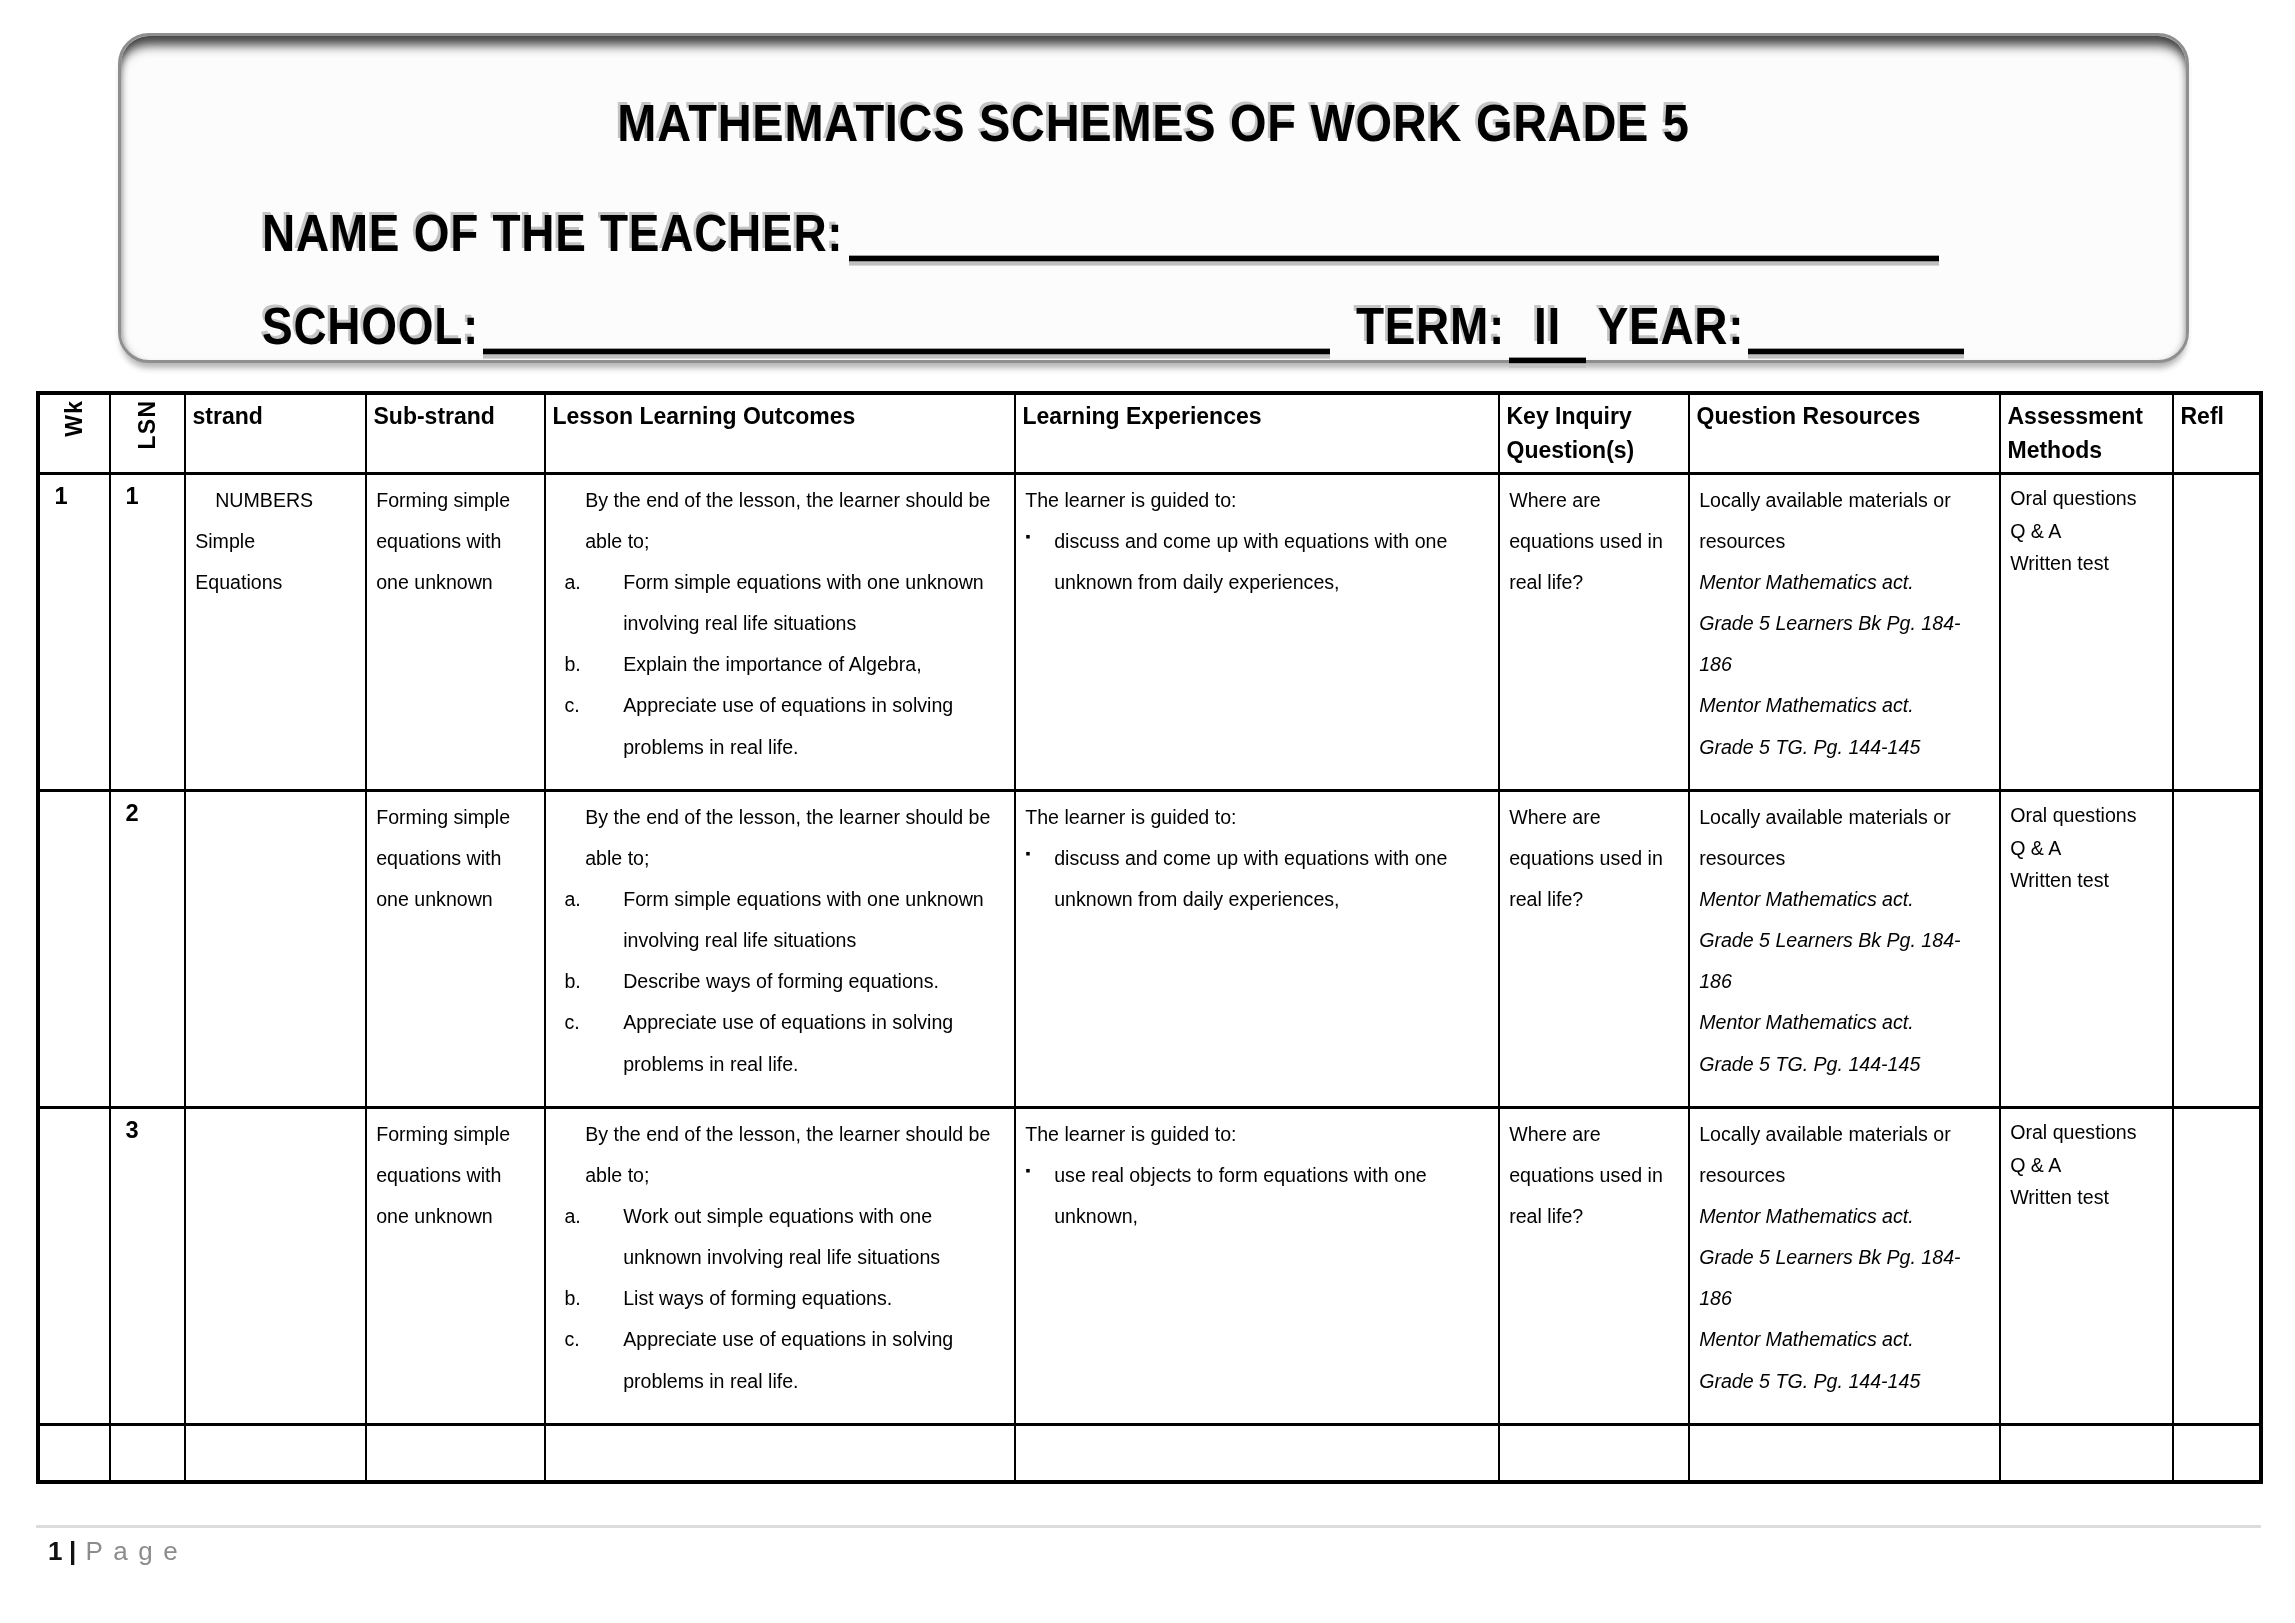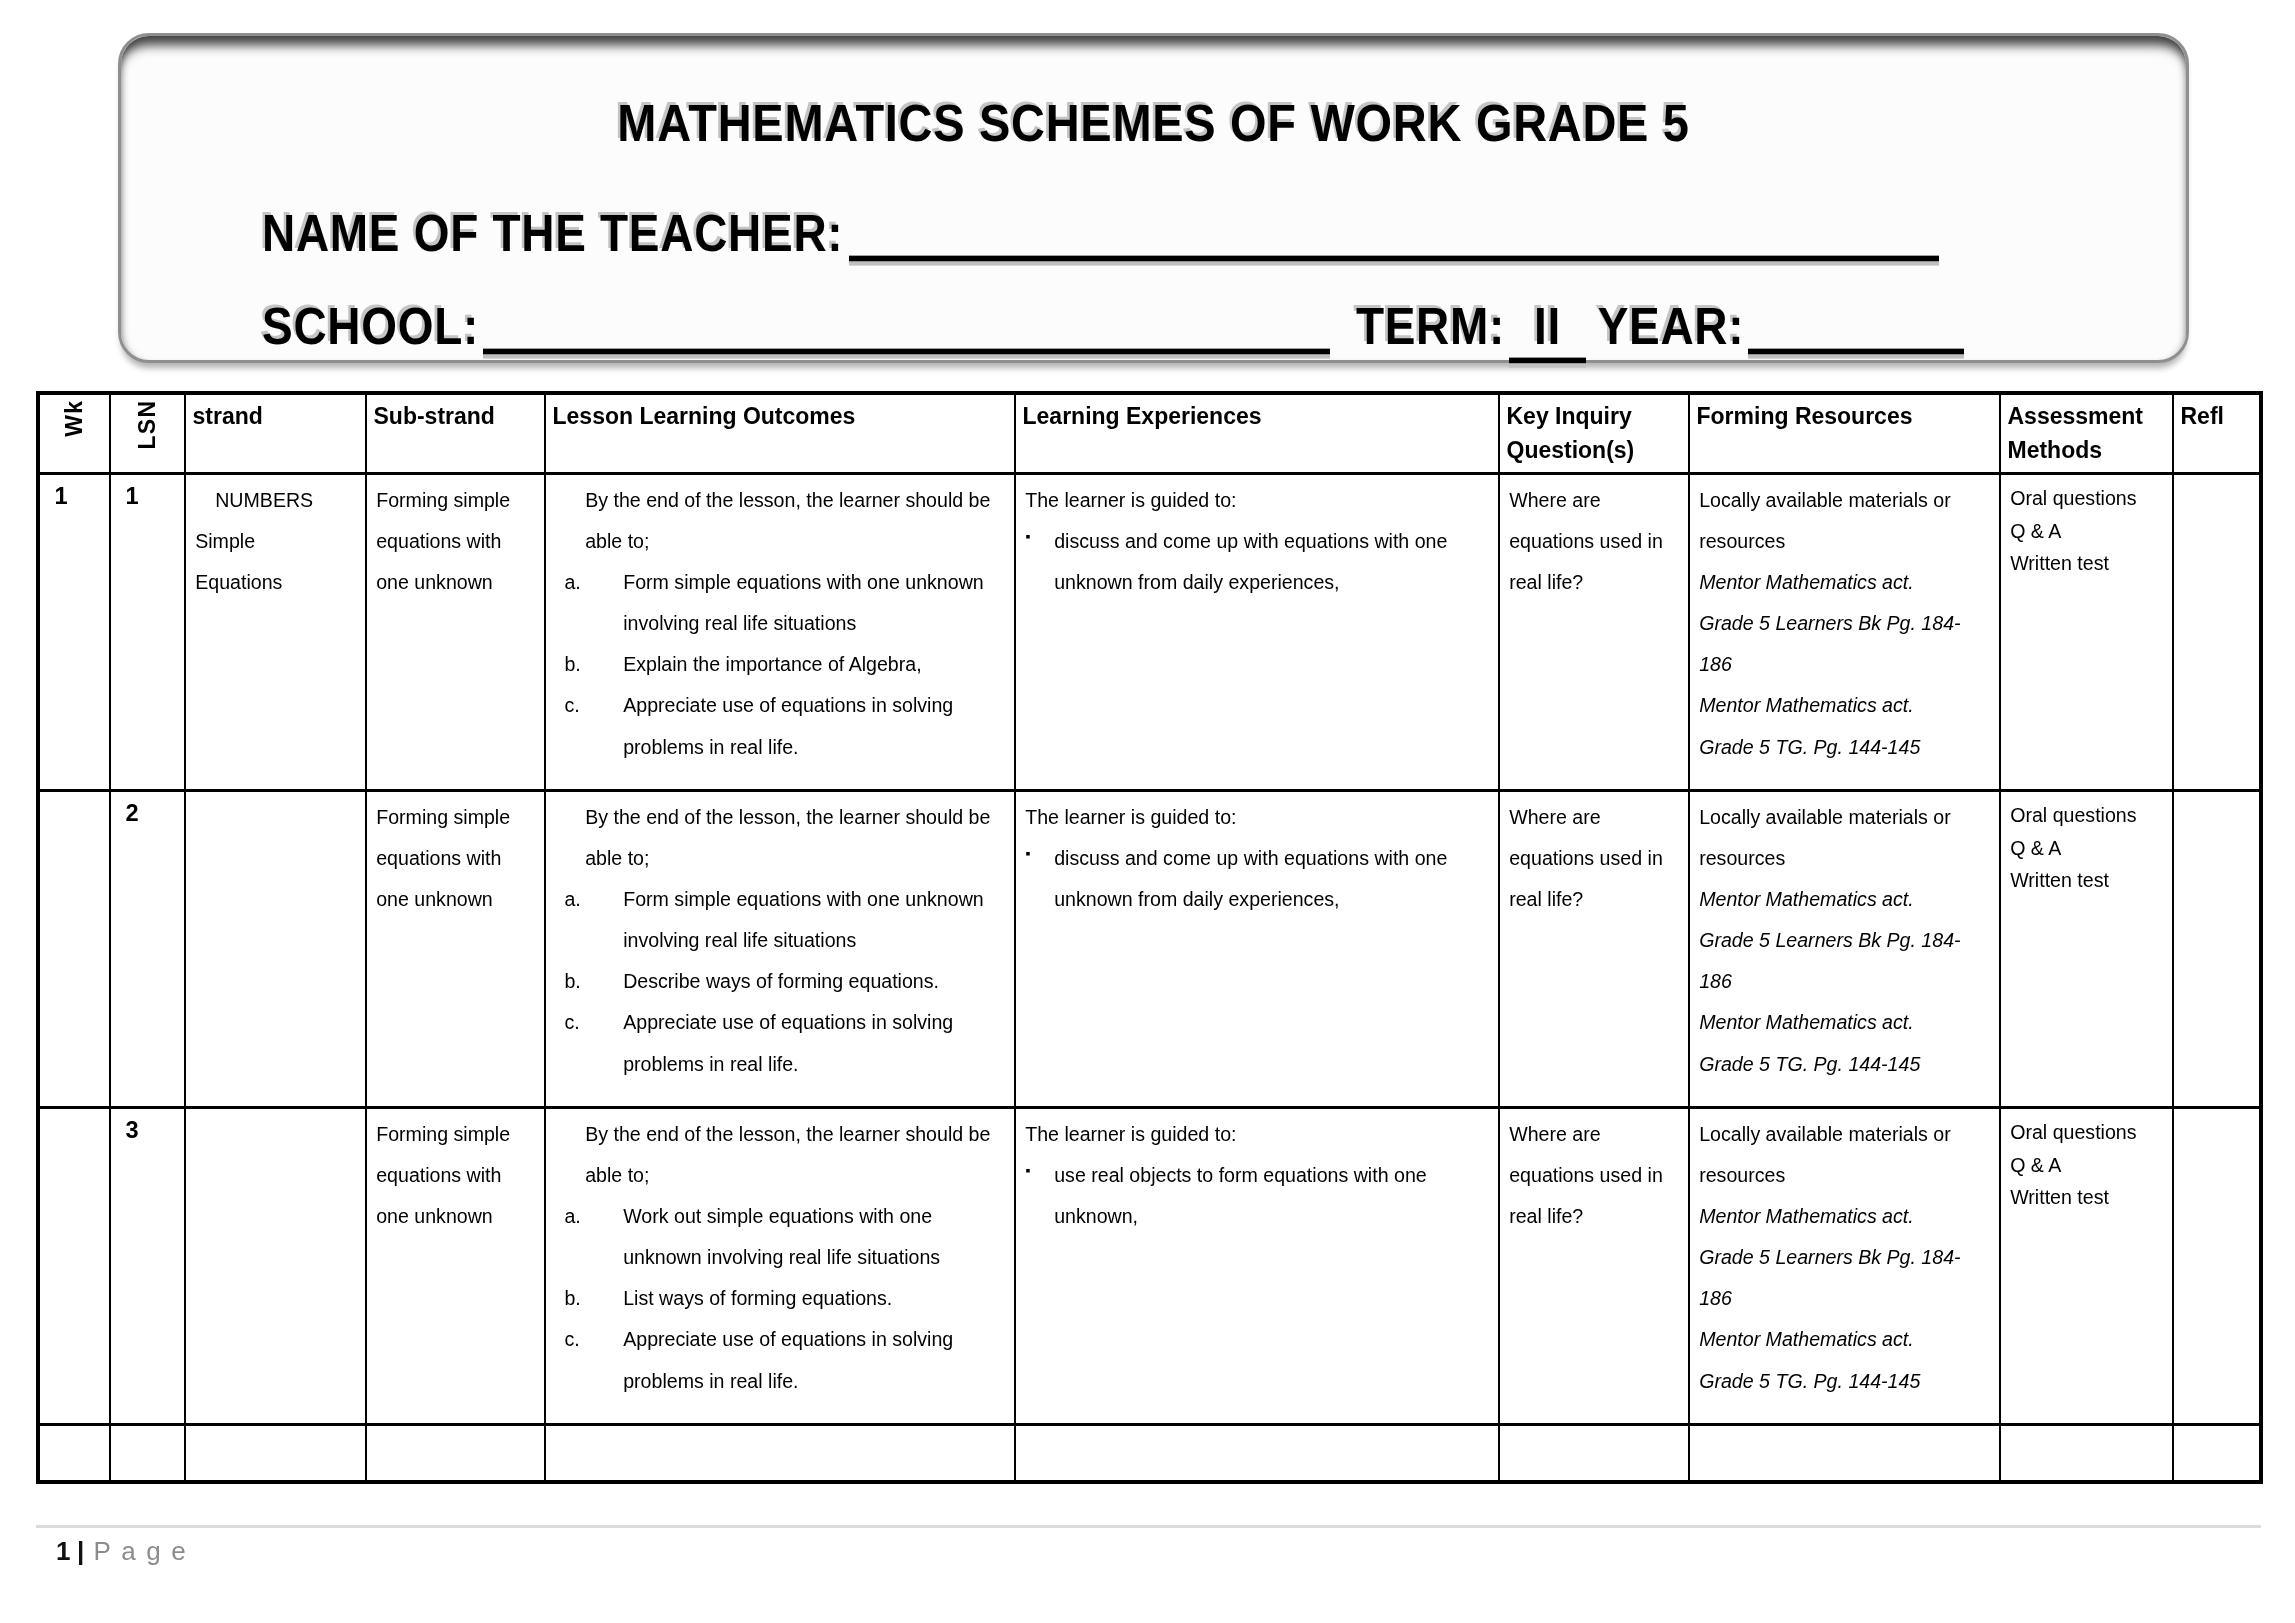--- a/index.html
+++ b/index.html
@@ -105,21 +105,21 @@
   .res-book { font-style:italic; }
 
   .assess-line { line-height:1.65; }
   td.c-assess { padding-top:7.9px; }
 
   
   .footer-rule {
     position:absolute; left:36px; top:1525px;
     width:2225px; height:2.6px; background:#dcdcdc;
   }
-  .footer { position:absolute; left:56px; top:1536px; font-size:26px; white-space:nowrap; }
+  .footer { position:absolute; left:48px; top:1536px; font-size:26px; white-space:nowrap; }
   .pg-num { font-weight:bold; color:#111; }
   .pg-sep { font-weight:bold; color:#111; margin:0 9.2px 0 6.5px; }
   .pg-word { color:#8c8c8c; letter-spacing:10.5px; }
 </style>
 </head>
 <body>
 
 <div class="banner">
   <div class="banner-line doc-title">MATHEMATICS SCHEMES OF WORK GRADE 5</div>
   <div class="banner-line fields line-name"><span>NAME OF THE TEACHER:</span><span class="uline w-name"></span></div>
@@ -149,21 +149,21 @@
       <th>
           <div class="vert-wrap">
             <span class="vert">LSN</span>
           </div>
         </th>
       <th>strand</th>
       <th>Sub-strand</th>
       <th>Lesson Learning Outcomes</th>
       <th>Learning Experiences</th>
       <th>Key Inquiry Question(s)</th>
-      <th>Forming Resources</th>
+      <th>Question Resources</th>
       <th>Assessment Methods</th>
       <th>Refl</th>
     </tr>
   </thead>
   <tbody>
     <tr class="r-data">
       <td class="c-num">1</td>
       <td class="c-num">1</td>
       <td>
         <div class="strand-title">NUMBERS</div>

